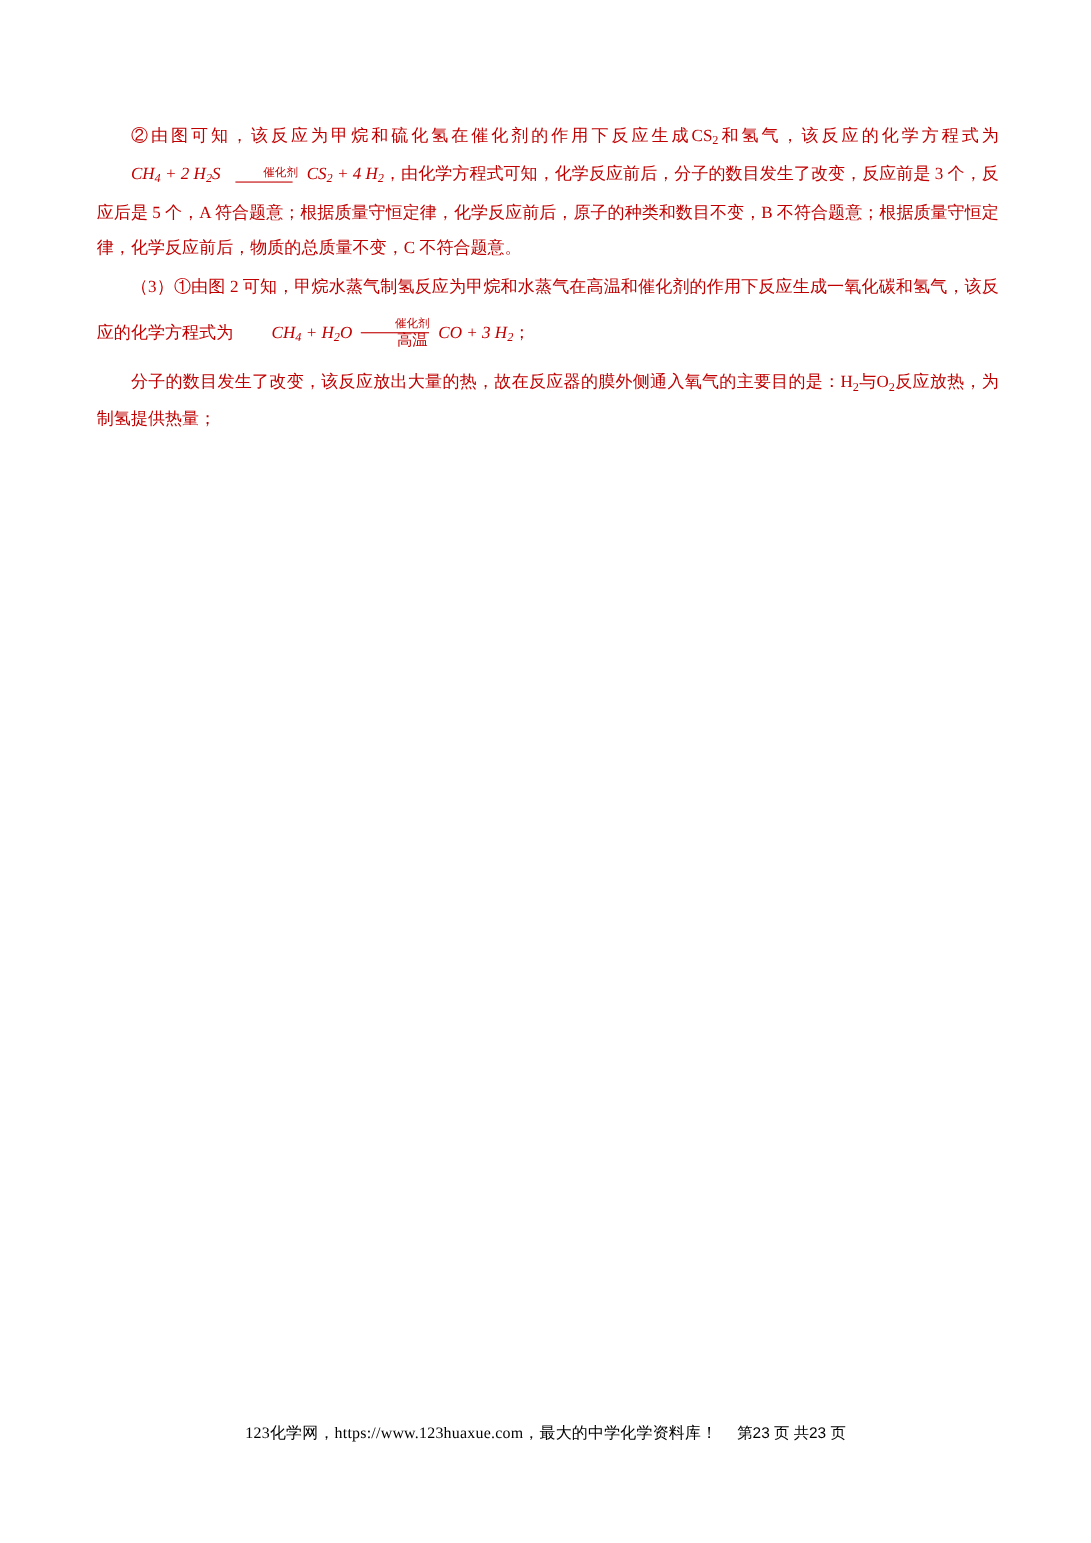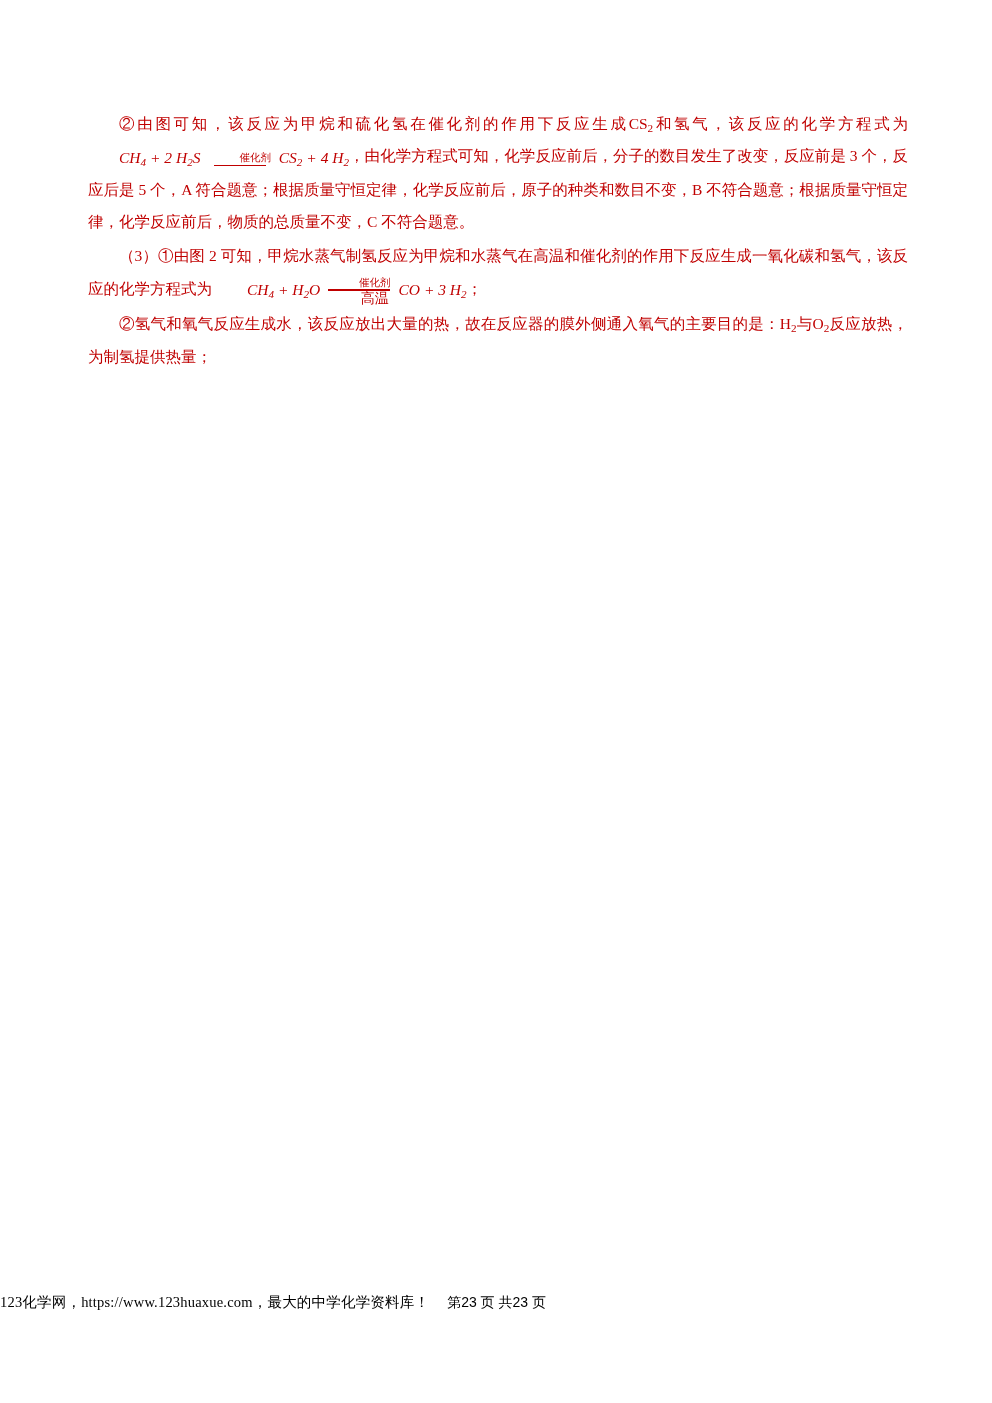--- a/index.html
+++ b/index.html
@@ -46,21 +46,21 @@
   }
   .eqn {
     display: inline-block;
     vertical-align: middle;
     white-space: nowrap;
   }
   .arrow-wrap {
     display: inline-block;
     position: relative;
     vertical-align: middle;
-    margin: 0 4px;
+    margin: 12px 4px;
     text-align: center;
   }
   .arrow-top {
     display: block;
     font-size: 10.5px;
     line-height: 1.1;
     white-space: nowrap;
   }
   .arrow-line {
     display: block;
@@ -77,20 +77,21 @@
   }
   .arrow-wrap.nobot .arrow-line {
     margin-bottom: 0;
   }
   .arrow-wrap.wide .arrow-line { width: 62px; }
   .footer {
     position: absolute;
     left: 0;
     top: 1293px;
     width: 992px;
+    text-align: center;
     color: #000000;
     font-size: 14.5px;
     font-family: "Liberation Serif", serif;
   }
   .footer .site { letter-spacing: 0.2px; }
   .footer .pages { margin-left: 18px; font-family: "Liberation Sans", sans-serif; font-size: 14px;}
   .watermark {
     position: absolute;
     right: 24px;
     top: 1368px;
@@ -126,21 +127,21 @@
         <span class="arrow-wrap wide">
           <span class="arrow-top">催化剂</span>
           <span class="arrow-line"></span>
           <span class="arrow-bot">高温</span>
         </span>
         <span class="mi">CO</span><span class="mi"> + 3 </span><span class="mi">H</span><sub class="mi">2</sub>
       </span><span>；</span>
     </p>
 
     <p class="para indent">
-      <span>②氢气和氧气反应生成水，该反应放出大量的热，故在反应器的膜外侧通入氧气的主要目的是：</span><span class="fm"><span>H</span><sub>2</sub></span><span>与</span><span class="fm"><span>O</span><sub>2</sub></span><span>反应放热，为制氢提供热量；</span>
+      <span>分子的数目发生了改变，该反应放出大量的热，故在反应器的膜外侧通入氧气的主要目的是：</span><span class="fm"><span>H</span><sub>2</sub></span><span>与</span><span class="fm"><span>O</span><sub>2</sub></span><span>反应放热，为制氢提供热量；</span>
     </p>
 
 
   </div>
 
   <div class="footer">
     <span class="site">123化学网，https://www.123huaxue.com，最大的中学化学资料库！</span><span class="pages">第23 页 共23 页</span>
   </div>
 
   <div class="watermark">123化学网，最大的化学资料库</div>

